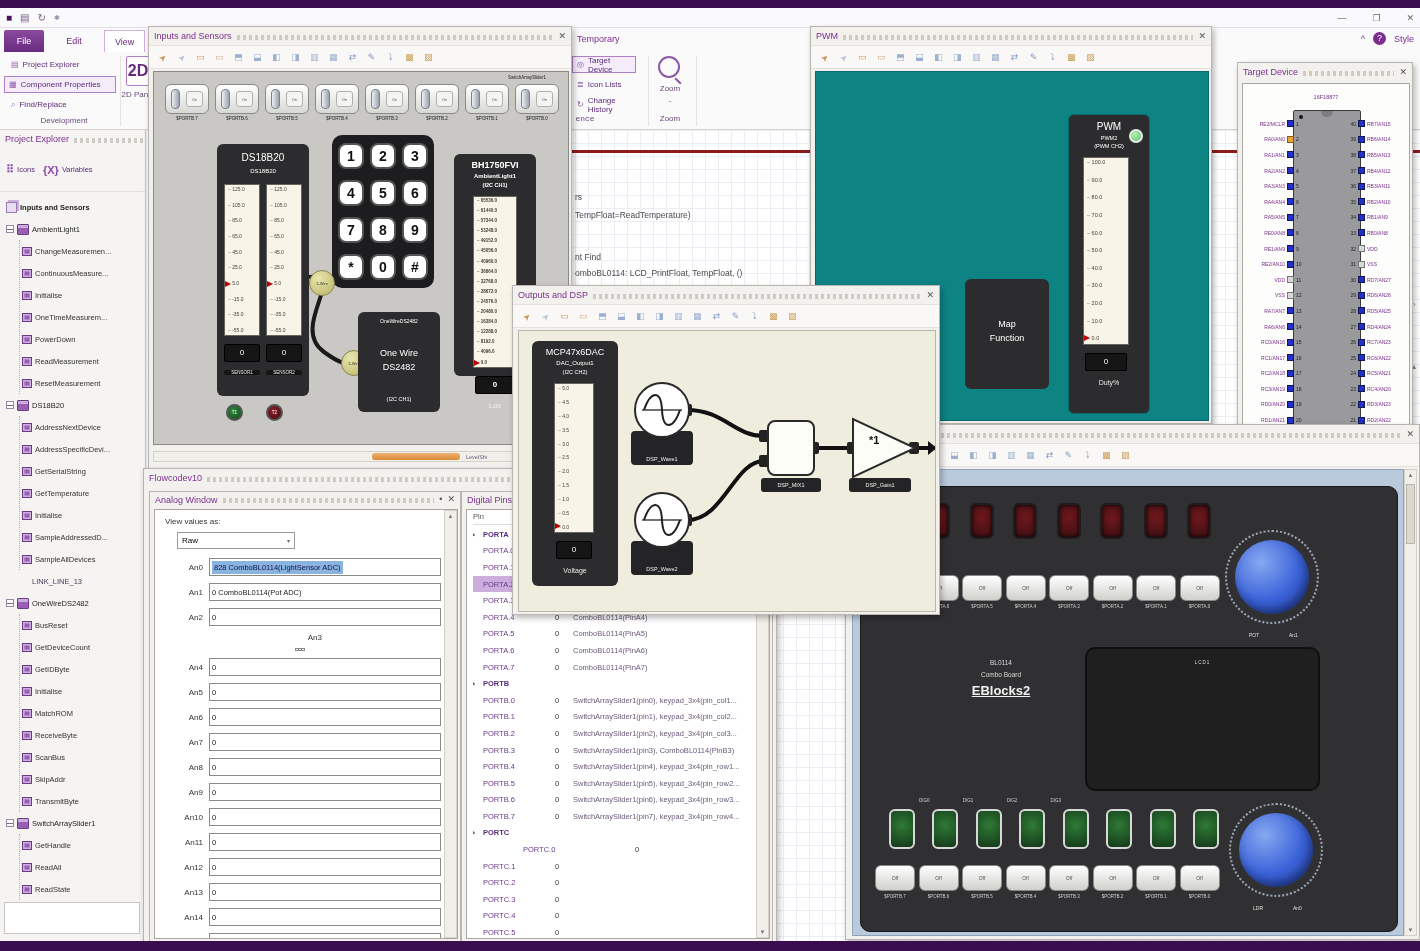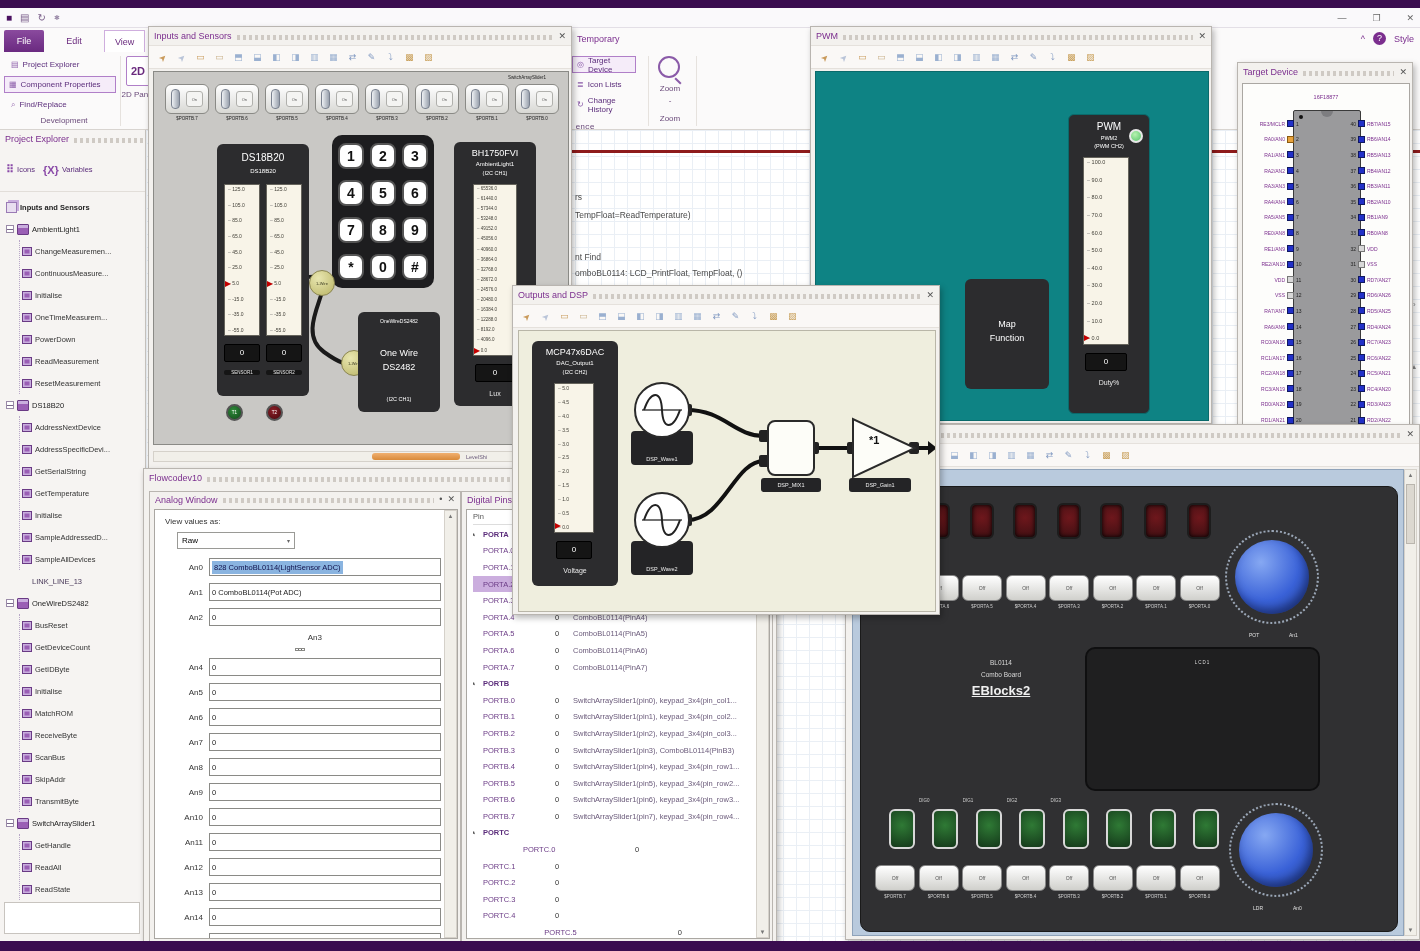--- a/index.html
+++ b/index.html
@@ -18,21 +18,21 @@
   .ribbon{left:0;top:28px;width:1420px;height:102px;background:#fbfafa;border-bottom:1px solid #d8d4d0;}
   .rtabs{position:absolute;left:4px;top:2px;display:flex;gap:10px;}
   .rtab{min-width:40px;height:22px;padding:0 10px;font-size:9px;color:#6a2a7e;display:flex;align-items:center;justify-content:center;}
   .rtab.file-tab{background:linear-gradient(#8a4a9e,#6a2a80);color:#fff;border-radius:2px 2px 0 0;}
   .rtab.active{background:#fff;border:1px solid #cfaede;border-bottom:none;}
   .rgroup-label{position:absolute;font-size:8px;color:#6a4a7a;text-align:center;}
   .rbtn{position:absolute;height:17px;display:flex;align-items:center;gap:4px;font-size:8px;color:#5b2d7b;padding:0 4px;border:1px solid transparent;}
   .rbtn.pressed{border:1px solid #b07fc8;background:#f5ecf9;}
   .rbtn .ric{font-size:8px;color:#8a5aa8;}
   .rsep{position:absolute;width:1px;background:#e6e2de;}
-  .big2d{position:absolute;border:1px solid #b07fc8;color:#6a2a7e;font-weight:bold;font-size:11px;display:flex;align-items:center;justify-content:center;border-radius:2px;background:#fff;}
+  .big2d{position:absolute;border:1px solid #b07fc8;color:#6a2a7e;font-weight:bold;font-size:16px;display:flex;align-items:center;justify-content:center;border-radius:2px;background:#fff;}
   .magnify{position:absolute;width:22px;height:22px;border:2px solid #8a5aa8;border-radius:50%;color:#8a5aa8;font-size:11px;text-align:center;line-height:18px;}
   .magnify::after{content:"";position:absolute;width:2px;height:8px;background:#8a5aa8;left:17px;top:19px;transform:rotate(-45deg);}
   
   .maingrid{left:146px;top:130px;width:1274px;height:811px;background-color:#fff;
     background-image:linear-gradient(#eaeff5 1px,transparent 1px),linear-gradient(90deg,#eaeff5 1px,transparent 1px);background-size:13px 13px;z-index:0;}
   .redline{left:556px;top:150px;width:864px;height:3px;background:#8e1b1b;z-index:1;}
   .fcfrag{position:absolute;font-size:8.5px;color:#4a4a4a;z-index:1;}
   .scrollglyph{position:absolute;font-size:8px;color:#888;z-index:2;}
   
   .win{position:absolute;background:#f3f1ee;border:1px solid #b9b5b0;box-shadow:2px 3px 6px rgba(0,0,0,.28);}
@@ -207,21 +207,21 @@
     <span>Target Device</span>
   </div>
   <div class="rbtn" style="left:572px;top:48px;width:64px;">
     <span class="ric">≣</span>
     <span>Icon Lists</span>
   </div>
   <div class="rbtn" style="left:572px;top:68px;width:72px;">
     <span class="ric">↻</span>
     <span>Change History</span>
   </div>
-  <div class="rgroup-label" style="left:570px;top:94px;width:30px;font-family:Liberation Mono, monospace;">ence</div>
+  <div class="rgroup-label" style="left:570px;top:86px;width:30px;font-family:Liberation Mono, monospace;">ence</div>
   <div class="rsep" style="left:648px;top:28px;height:70px;"></div>
   <div class="magnify" style="left:658px;top:28px;"></div>
   <div class="rgroup-label" style="left:652px;top:56px;width:36px;">Zoom</div>
   <div class="rgroup-label" style="left:652px;top:68px;width:36px;">-</div>
   <div class="rgroup-label" style="left:652px;top:86px;width:36px;">Zoom</div>
   <div class="rsep" style="left:696px;top:28px;height:70px;"></div>
 </div>
 
 <div class="abs pe">
   <div class="wtitle">
@@ -1245,21 +1245,21 @@
     <div class="junction" style="left:155px;top:198px;">1-Wire</div>
     <div class="junction" style="left:187px;top:278px;">1-Wire</div>
 
     <div class="comp" style="left:204px;top:240px;width:82px;height:100px;">
       <div class="ctitle" style="top:6px;font-size:5px;">OneWireDS2482</div>
       <div class="ctitle" style="top:36px;font-size:9px;">One Wire</div>
       <div class="ctitle" style="top:50px;font-size:9px;">DS2482</div>
       <div class="ctitle" style="top:84px;font-size:5.5px;">(I2C CH1)</div>
     </div>
 
-    <div class="comp" style="left:300px;top:70px;width:82px;height:264px;">
+    <div class="comp" style="left:300px;top:82px;width:82px;height:222px;font-weight:bold;">
       <div class="ctitle" style="top:6px;font-size:9px;">BH1750FVI</div>
       <div class="ctitle" style="top:19px;font-size:6px;">AmbientLight1</div>
       <div class="ctitle" style="top:28px;font-size:5.5px;">(I2C CH1)</div>
       <div class="slider" style="left:19px;top:42px;width:44px;height:172px;">
         <div class="ticks" style="font-size:4.5px;">
           <div style="display: contents;"><div class="tick">65536.0</div></div>
             <div style="display: contents;"><div class="tick">61440.0</div></div>
             <div style="display: contents;"><div class="tick">57344.0</div></div>
             <div style="display: contents;"><div class="tick">53248.0</div></div>
             <div style="display: contents;"><div class="tick">49152.0</div></div>
@@ -1599,21 +1599,21 @@
             <span class="dpsrc"></span>
           </div>
         </div><div style="display: contents;">
           <div class="dprow" style="position:relative;">
             <span class="dpexp"></span>
             <span class="dppin">PORTC.4</span>
             <span class="dpval">0</span>
             <span class="dpsrc"></span>
           </div>
         </div><div style="display: contents;">
-          <div class="dprow" style="position:relative;justify-content:space-between;">
+          <div class="dprow" style="position:relative;">
             <span class="dpexp"></span>
             <span class="dppin">PORTC.5</span>
             <span class="dpval">0</span>
             <span class="dpsrc"></span>
           </div>
         </div>
       </div>
       <div class="vscroll" style="right:0;top:0;width:13px;height:428px;">
         <div style="position:absolute;bottom:2px;left:0;right:0;">▼</div>
       </div>

